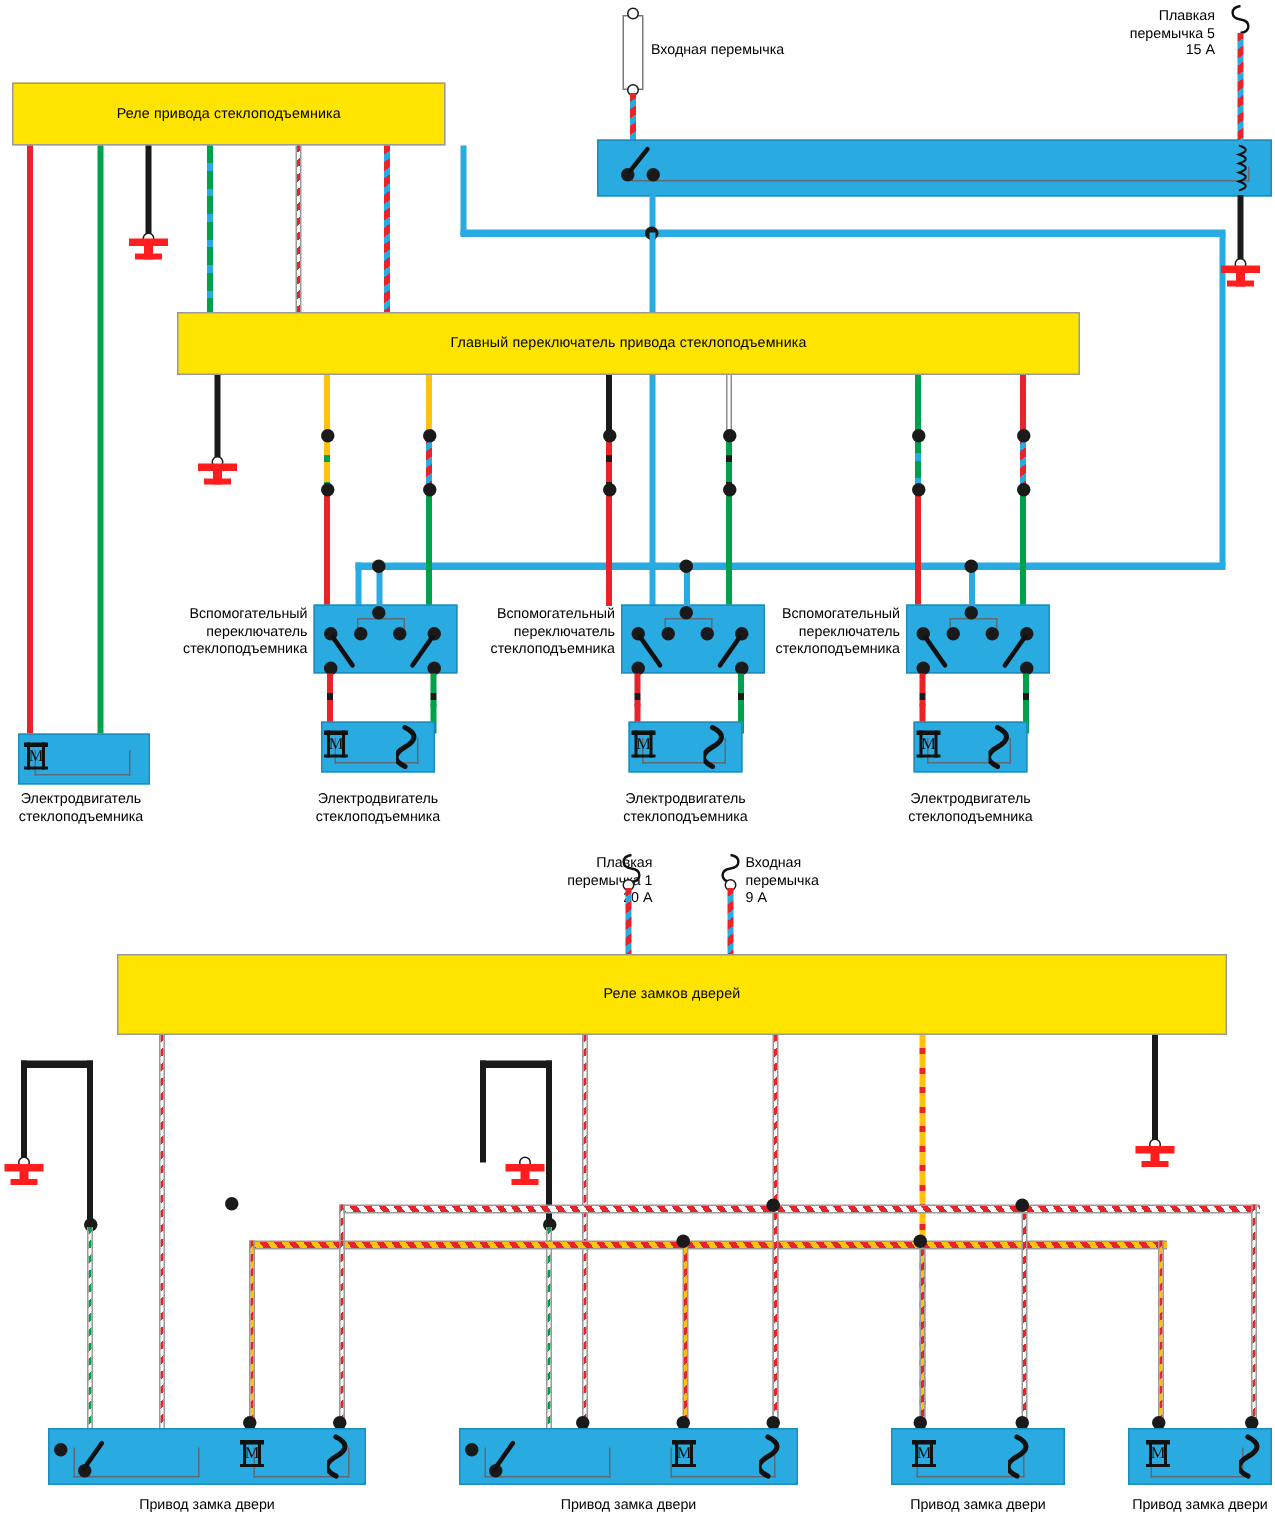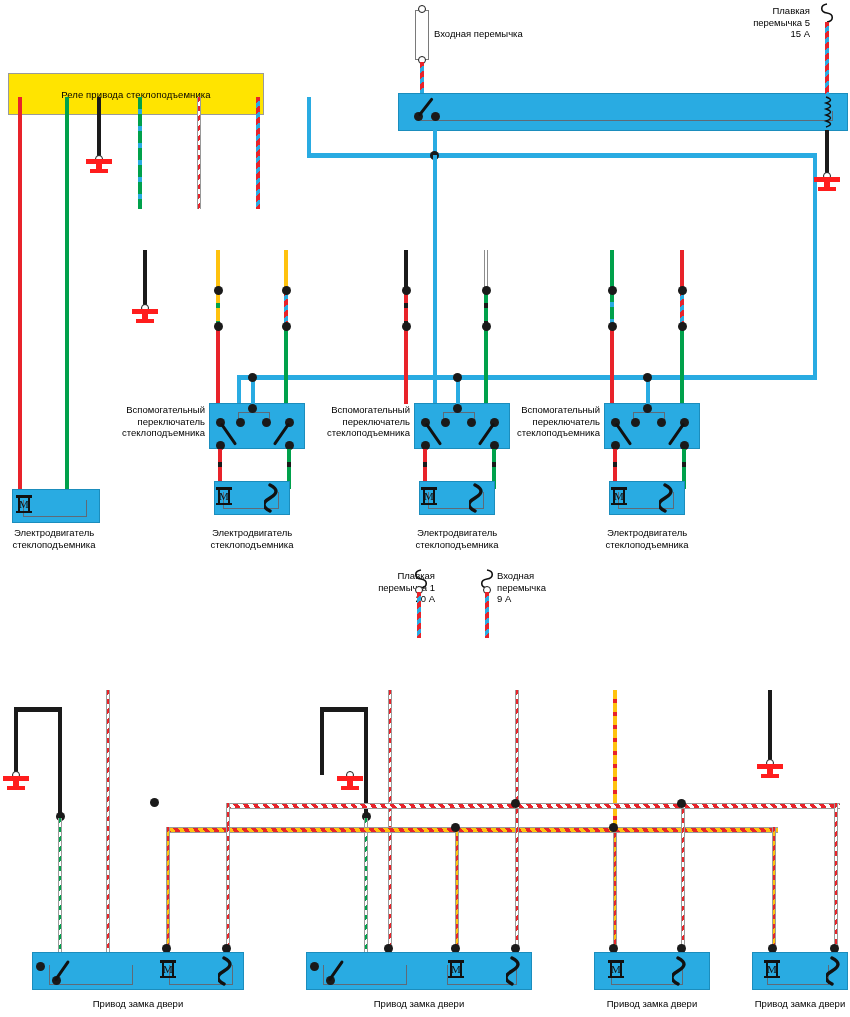--- a/index.html
+++ b/index.html
@@ -81,21 +81,21 @@
   .ilink-t{position:absolute;border:1px solid #5f6a77;border-bottom:none;box-sizing:border-box;}
 
   
   .blade{position:absolute;height:3px;background:#111;transform-origin:0 50%;border-radius:2px;}
 </style>
 </head>
 <body>
 
 <div id="stage">
 
-  <div class="box yellow" style="left:8px;top:73px;width:256px;height:42px;">
+  <div class="box yellow" style="left:8px;top:55px;width:289px;height:42px;">
     <div class="boxlabel">Реле привода стеклоподъемника</div>
   </div>
 
   <div class="w vw c-red" style="left:18px;top:97px;height:392px;"></div>
   <div class="w vw c-grn" style="left:65px;top:97px;height:392px;"></div>
   <div class="w vw c-blk" style="left:97px;top:97px;height:60px;"></div>
   <div class="odot" style="left:95px;top:155px;"></div>
   <div class="gnd" style="left:86px;top:159px;">
     <i class="bar"></i>
       <i class="stem"></i>
@@ -142,20 +142,23 @@
     <path d="M7 1 q9 3 0 6 q9 3 0 6 q9 3 0 6 q9 3 0 6 q9 3 0 6" stroke="#111" stroke-width="1.4" fill="none"></path>
   </svg>
   <div class="w vw c-blk" style="left:825px;top:130px;height:44px;"></div>
   <div class="odot" style="left:823px;top:172px;"></div>
   <div class="gnd" style="left:814px;top:177px;">
     <i class="bar"></i>
       <i class="stem"></i>
       <i class="foot"></i>
   </div>
 
+  <div class="box yellow" style="left:118px;top:208px;width:602px;height:42px;">
+    <div class="boxlabel">Главный переключатель привода стеклоподъемника</div>
+  </div>
 
   <div class="w vw c-blk" style="left:143px;top:250px;height:56px;"></div>
   <div class="odot" style="left:141px;top:304px;"></div>
   <div class="gnd" style="left:132px;top:309px;">
     <i class="bar"></i>
       <i class="stem"></i>
       <i class="foot"></i>
   </div>
 
   <div class="w vw c-ylw" style="left:216px;top:250px;height:40px;"></div>
@@ -330,20 +333,23 @@
 
   <svg class="sq" style="left:478px;top:568px;" width="18" height="26" viewBox="0 0 18 26">
     <path d="M9 2 C16 3 16 10 9 11 C2 12 2 19 9 20" stroke="#111" stroke-width="1.6" fill="none"></path>
   </svg>
   <div class="odot" style="left:483px;top:586px;"></div>
   <div class="w vw s-rb-v" style="left:485px;top:592px;height:46px;"></div>
   <div class="txt" style="left:497px;top:570px;width:90px;">Входная
 перемычка
 9 А</div>
 
+  <div class="box yellow" style="left:78px;top:636px;width:740px;height:54px;">
+    <div class="boxlabel">Реле замков дверей</div>
+  </div>
 
   <div class="w vw s-rw-v" style="left:106px;top:690px;height:262px;"></div>
 
   <div class="w vw c-blk" style="left:14px;top:707px;height:68px;"></div>
   <div class="w hw c-blk" style="left:14px;top:707px;width:48px;height:5px;"></div>
   <div class="w vw c-blk" style="left:58px;top:707px;height:110px;"></div>
   <div class="odot" style="left:12px;top:771px;"></div>
   <div class="gnd" style="left:3px;top:776px;">
     <i class="bar"></i>
       <i class="stem"></i>

